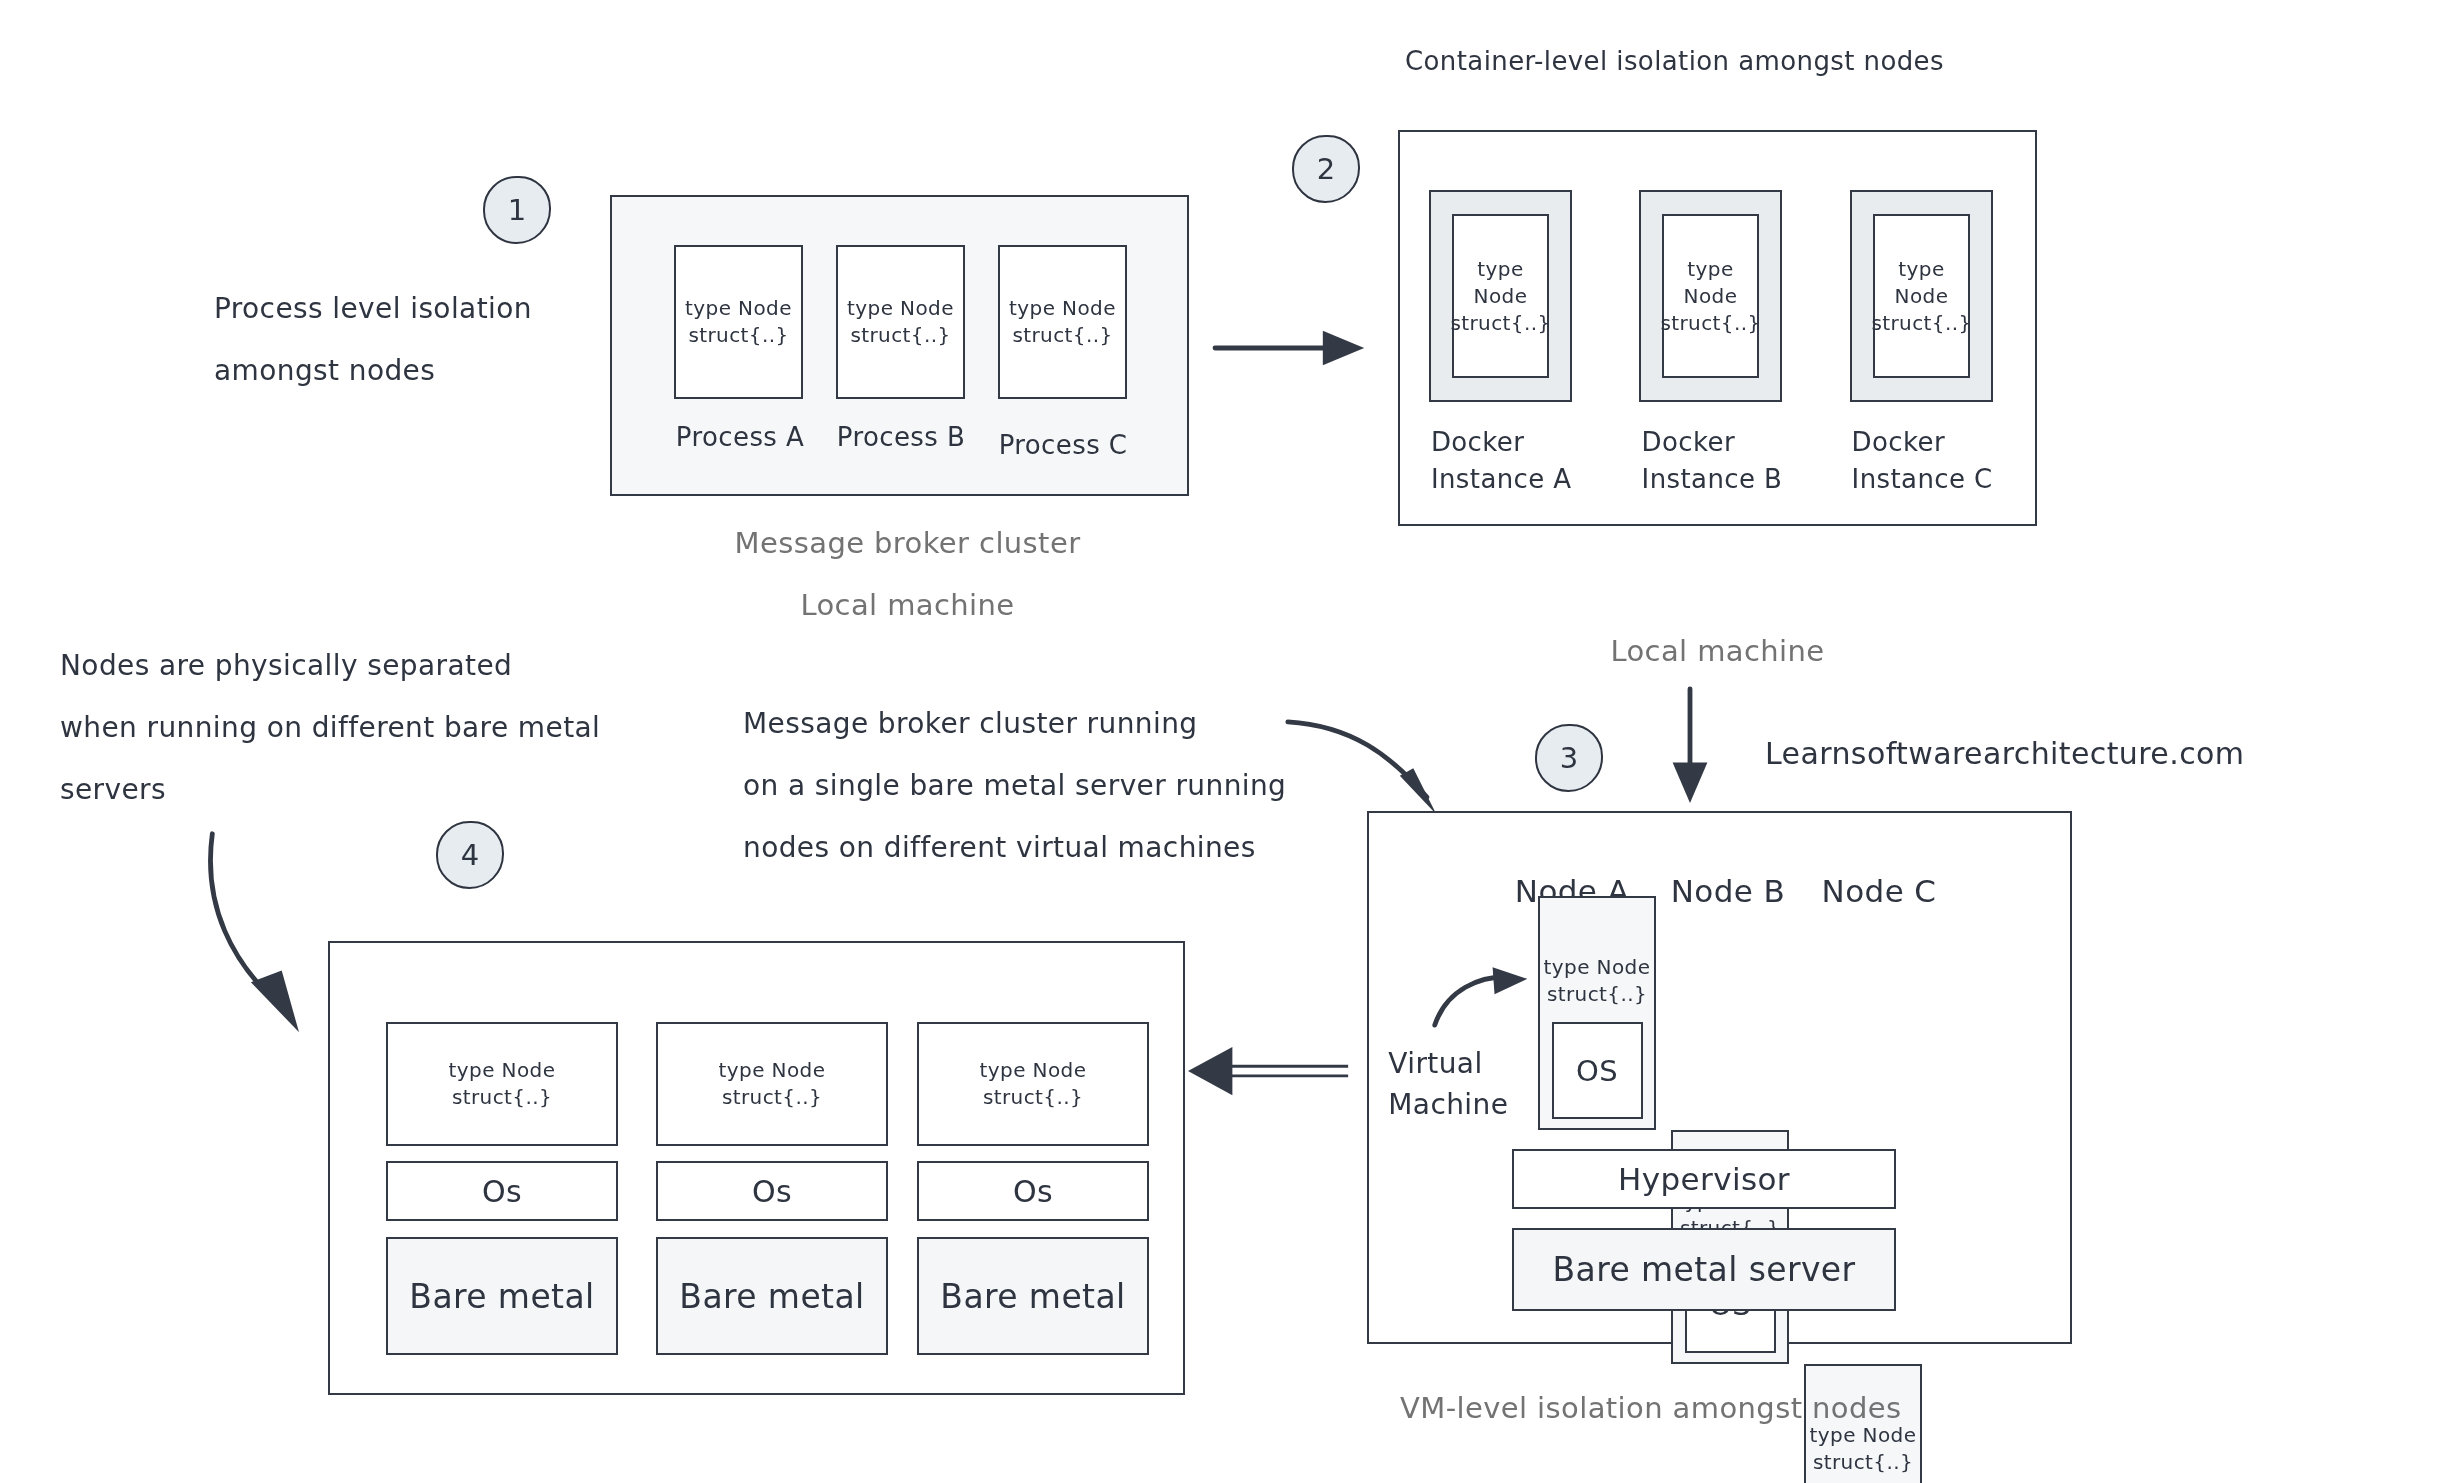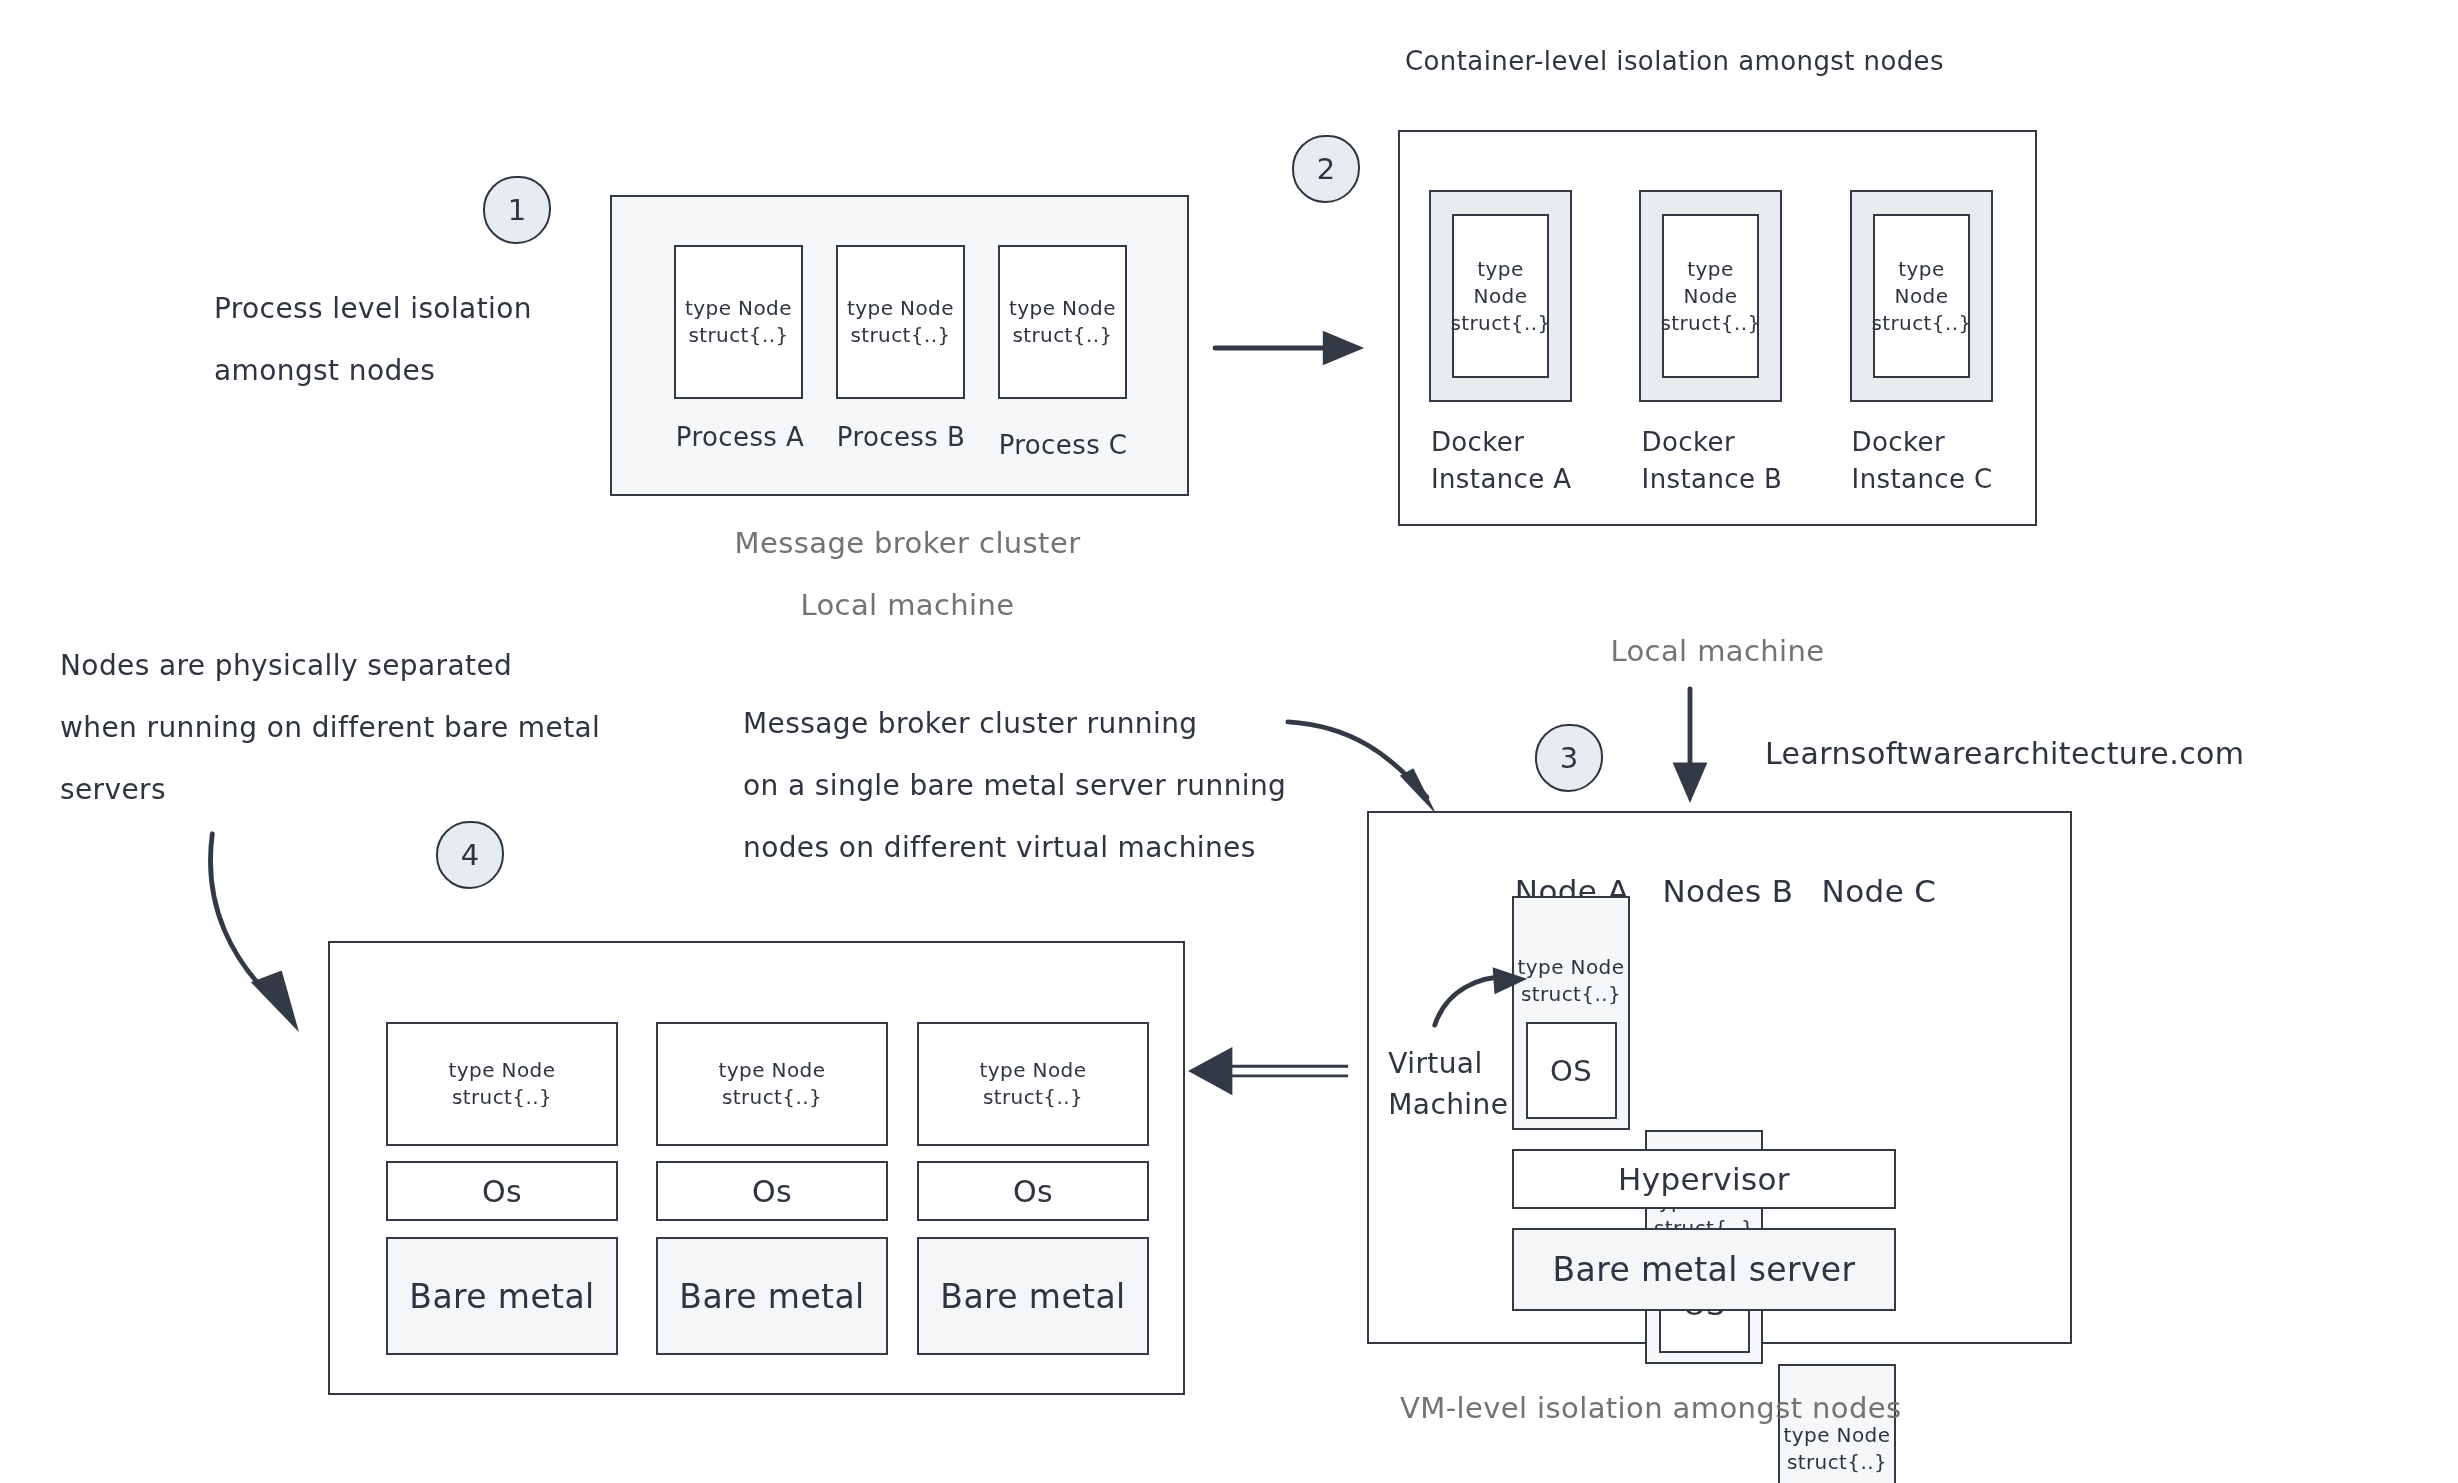--- a/index.html
+++ b/index.html
@@ -40,20 +40,21 @@
     background:#e6ecf0;
     display:flex;align-items:center;justify-content:center;
     font-size:29px;
     color:#2e3440;
   }
   
   .panel{
     border:2.9px solid #333a45;
     background:#ffffff;
     box-sizing:border-box;
+    padding-left:26px;
   }
   .panel.filled{background:#f5f7f8;}
   .box{
     border:2.9px solid #333a45;
     background:#ffffff;
     box-sizing:border-box;
     display:flex;align-items:center;justify-content:center;
     text-align:center;
   }
   .box.grey{background:#f4f6f7;}
@@ -183,21 +184,21 @@
     <polygon points="120,64 158,104 134,56" fill="#333a45"></polygon>
   </svg>
 
   <div class="abs num-circle" style="left:1535px;top:724px;">
     <span>3</span>
   </div>
 
   <div class="abs panel" style="left:1367px;top:811px;width:705px;height:533px;">
 
     <div class="abs hand lbl-lg" style="left:126px;top:25px;width:154px;text-align:center;">Node A</div>
-    <div class="abs hand lbl-lg" style="left:282px;top:25px;width:154px;text-align:center;">Nodes B</div>
+    <div class="abs hand lbl-lg" style="left:282px;top:25px;width:154px;text-align:center;">Node B</div>
     <div class="abs hand lbl-lg" style="left:433px;top:25px;width:154px;text-align:center;">Node C</div>
 
     <div class="abs vm-outer" style="left:143px;top:83px;width:118px;height:234px;">
       <div class="abs hand code" style="left:0;top:56px;width:100%;">type Node
 struct{..}</div>
       <div class="abs box" style="left:11.6px;top:124px;width:91px;height:97px;">
         <span class="hand" style="font-size:29px;">OS</span>
       </div>
     </div>
 

